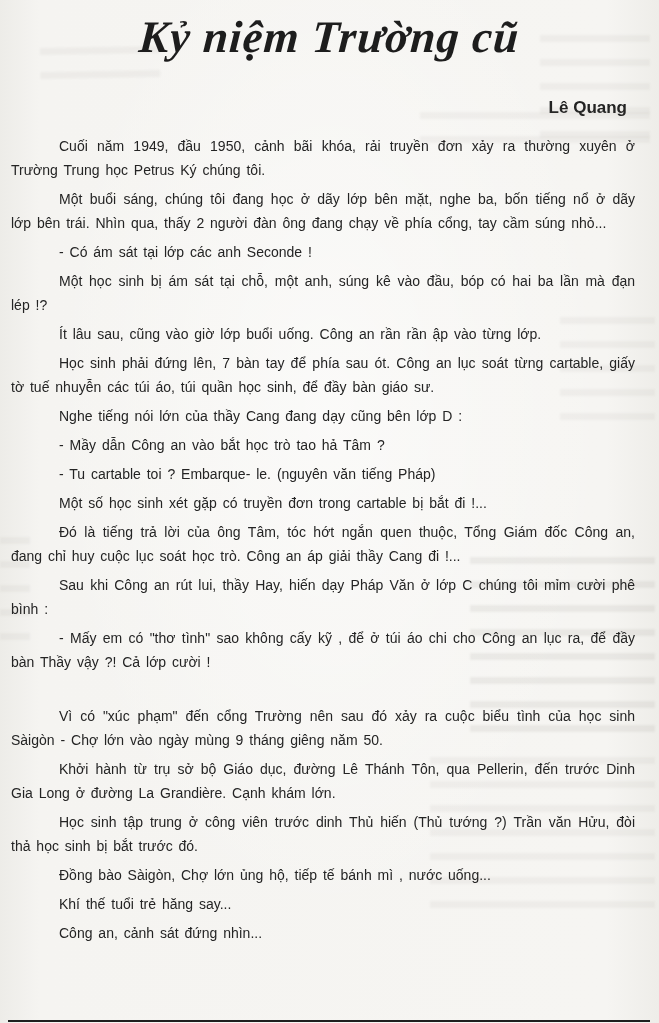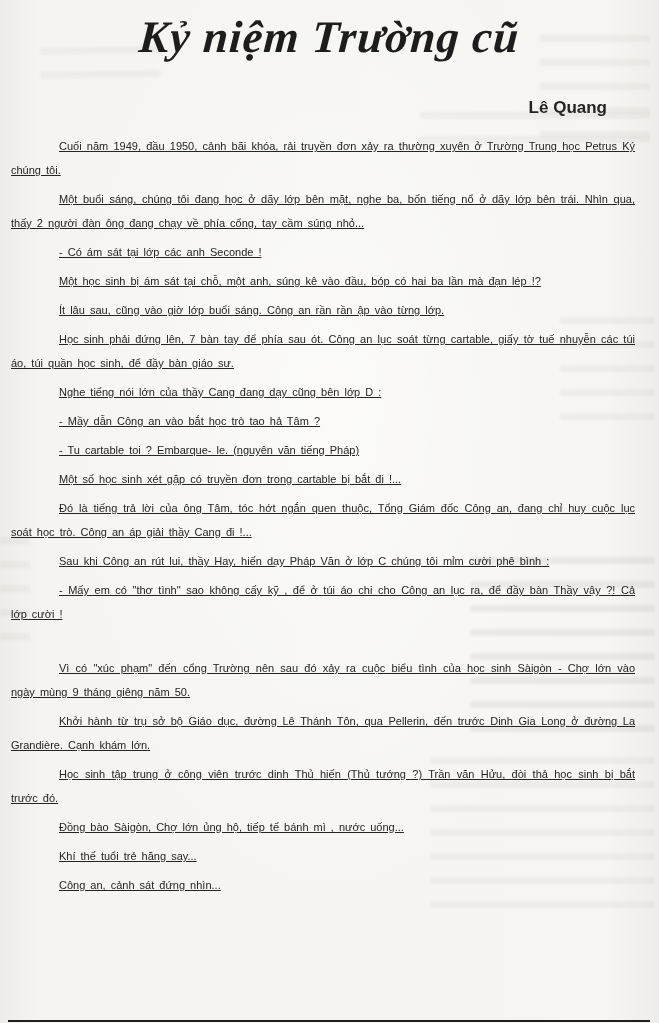--- a/index.html
+++ b/index.html
@@ -40,35 +40,34 @@
     font-style: italic;
     font-weight: bold;
     font-size: 45px;
     line-height: 58px;
     letter-spacing: 1px;
     color: #1d1d1d;
     transform: skewX(-4deg);
   }
   .author {
     margin-top: 32px;
-    padding-right: 52px;
+    padding-right: 32px;
     text-align: right;
     font-weight: bold;
     font-size: 17px;
     color: #222;
   }
   .body-text {
     position: relative;
     margin-top: 16px;
     padding: 0 24px 0 11px;
-    font-size: 11px;
+    font-size: 14px;
     line-height: 24px;
     word-spacing: 2px;
     color: #242424;
-    text-decoration: underline;
   }
   .body-text p {
     margin: 0 0 5px 0;
     text-indent: 48px;
     text-align: justify;
   }
   .body-text p.gap-top { margin-top: 30px; }
   .footer {
     position: absolute;
     left: 8px; right: 9px; top: 1020px;
@@ -96,21 +95,21 @@
 
   <h1 class="title">Kỷ niệm Trường cũ</h1>
 
   <div class="author">Lê Quang</div>
 
   <div class="body-text">
     <p>Cuối năm 1949, đầu 1950, cảnh bãi khóa, rải truyền đơn xảy ra thường xuyên ở Trường Trung học Petrus Ký chúng tôi.</p>
     <p>Một buổi sáng, chúng tôi đang học ở dãy lớp bên mặt, nghe ba, bốn tiếng nổ ở dãy lớp bên trái. Nhìn qua, thấy 2 người đàn ông đang chạy về phía cổng, tay cầm súng nhỏ...</p>
     <p>- Có ám sát tại lớp các anh Seconde !</p>
     <p>Một học sinh bị ám sát tại chỗ, một anh, súng kê vào đầu, bóp có hai ba lần mà đạn lép !?</p>
-    <p>Ít lâu sau, cũng vào giờ lớp buổi sáng. Công an rần rần ập vào từng lớp.</p>
+    <p>Ít lâu sau, cũng vào giờ lớp buổi uống. Công an rần rần ập vào từng lớp.</p>
     <p>Học sinh phải đứng lên, 7 bàn tay để phía sau ót. Công an lục soát từng cartable, giấy tờ tuế nhuyễn các túi áo, túi quần học sinh, để đầy bàn giáo sư.</p>
     <p>Nghe tiếng nói lớn của thầy Cang đang dạy cũng bên lớp D :</p>
     <p>- Mầy dẫn Công an vào bắt học trò tao hả Tâm ?</p>
     <p>- Tu cartable toi ? Embarque- le. (nguyên văn tiếng Pháp)</p>
     <p>Một số học sinh xét gặp có truyền đơn trong cartable bị bắt đi !...</p>
     <p>Đó là tiếng trả lời của ông Tâm, tóc hớt ngắn quen thuộc, Tổng Giám đốc Công an, đang chỉ huy cuộc lục soát học trò. Công an áp giải thầy Cang đi !...</p>
     <p>Sau khi Công an rút lui, thầy Hay, hiến dạy Pháp Văn ở lớp C chúng tôi mỉm cười phê bình :</p>
     <p>- Mấy em có "thơ tình" sao không cấy kỹ , để ở túi áo chi cho Công an lục ra, để đầy bàn Thầy vậy ?! Cả lớp cười !</p>
     <p class="gap-top">Vì có "xúc phạm" đến cổng Trường nên sau đó xảy ra cuộc biểu tình của học sinh Sàigòn - Chợ lớn vào ngày mùng 9 tháng giêng năm 50.</p>
     <p>Khởi hành từ trụ sở bộ Giáo dục, đường Lê Thánh Tôn, qua Pellerin, đến trước Dinh Gia Long ở đường La Grandière. Cạnh khám lớn.</p>

